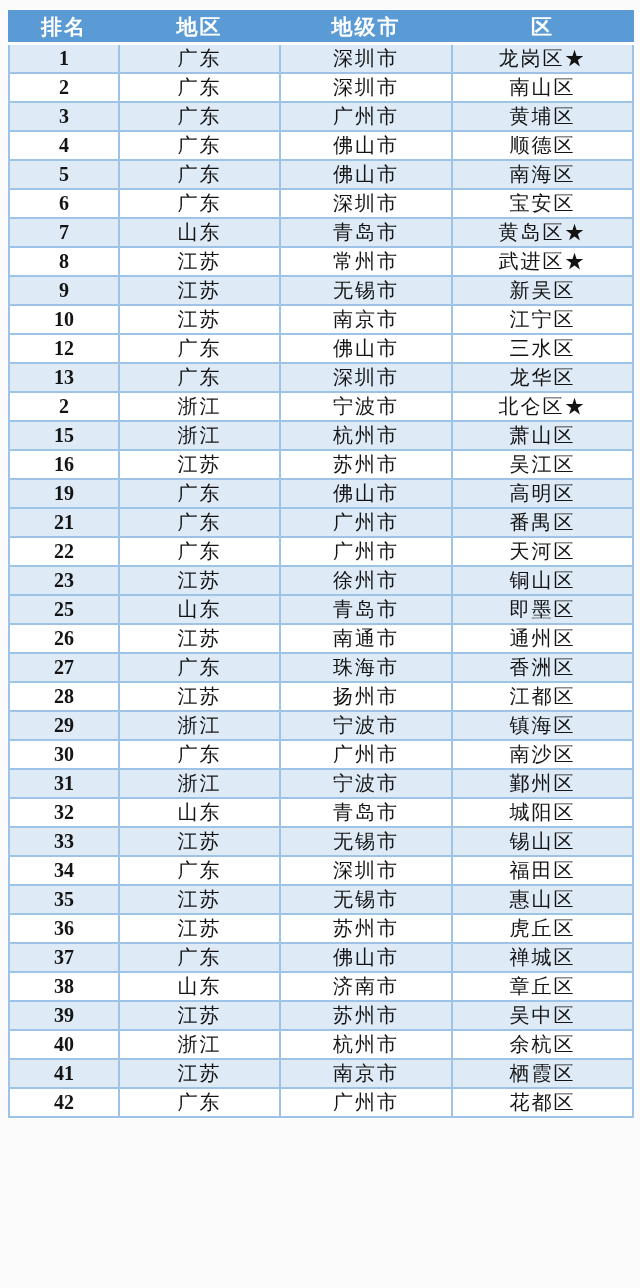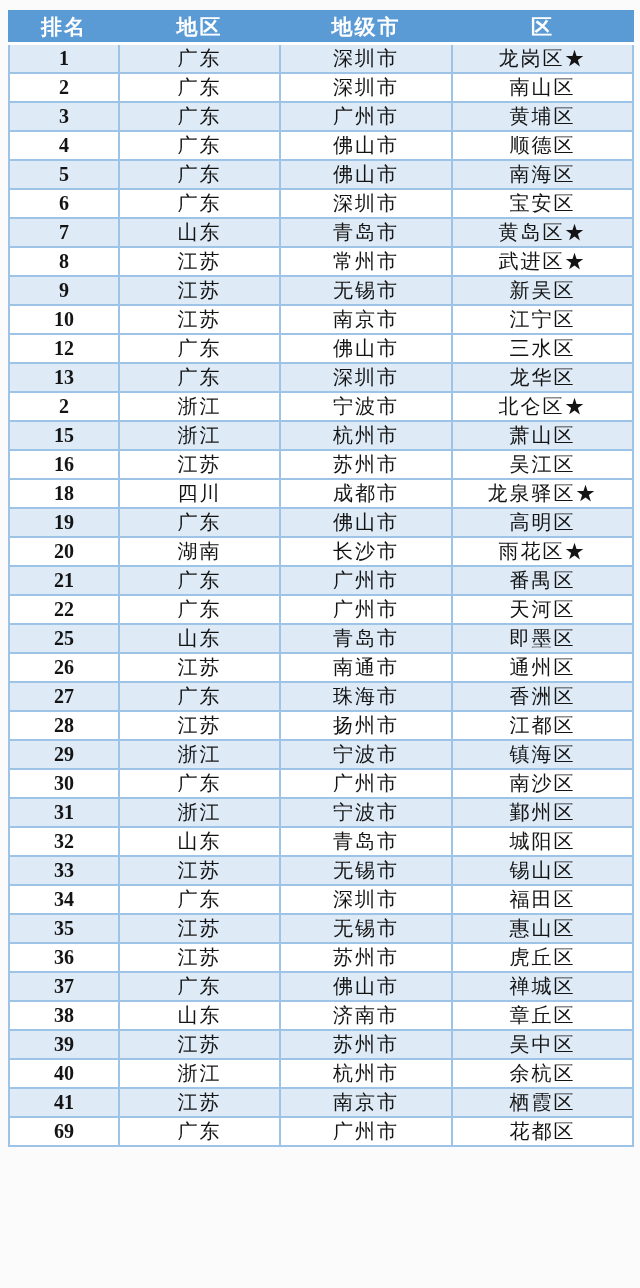--- a/index.html
+++ b/index.html
@@ -170,49 +170,43 @@
           <td class="cell-province">浙江</td>
           <td class="cell-city">杭州市</td>
           <td class="cell-district">萧山区</td>
         </tr>
         <tr class="plain">
           <td class="cell-rank">16</td>
           <td class="cell-province">江苏</td>
           <td class="cell-city">苏州市</td>
           <td class="cell-district">吴江区</td>
         </tr>
-        <tr class="plain">
-          <td class="cell-rank">18</td>
-          <td class="cell-province">四川</td>
-          <td class="cell-city">成都市</td>
-          <td class="cell-district">龙泉驿区★</td>
-        </tr>
         <tr class="alt">
           <td class="cell-rank">19</td>
           <td class="cell-province">广东</td>
           <td class="cell-city">佛山市</td>
           <td class="cell-district">高明区</td>
         </tr>
-        <tr class="plain">
-          <td class="cell-rank">20</td>
-          <td class="cell-province">湖南</td>
-          <td class="cell-city">长沙市</td>
-          <td class="cell-district">雨花区★</td>
-        </tr>
         <tr class="alt">
           <td class="cell-rank">21</td>
           <td class="cell-province">广东</td>
           <td class="cell-city">广州市</td>
           <td class="cell-district">番禺区</td>
         </tr>
         <tr class="plain">
           <td class="cell-rank">22</td>
           <td class="cell-province">广东</td>
           <td class="cell-city">广州市</td>
           <td class="cell-district">天河区</td>
+        </tr>
+        <tr class="alt">
+          <td class="cell-rank">23</td>
+          <td class="cell-province">江苏</td>
+          <td class="cell-city">徐州市</td>
+          <td class="cell-district">铜山区</td>
         </tr>
         <tr class="alt">
           <td class="cell-rank">25</td>
           <td class="cell-province">山东</td>
           <td class="cell-city">青岛市</td>
           <td class="cell-district">即墨区</td>
         </tr>
         <tr class="plain">
           <td class="cell-rank">26</td>
           <td class="cell-province">江苏</td>
@@ -303,20 +297,20 @@
           <td class="cell-city">杭州市</td>
           <td class="cell-district">余杭区</td>
         </tr>
         <tr class="alt">
           <td class="cell-rank">41</td>
           <td class="cell-province">江苏</td>
           <td class="cell-city">南京市</td>
           <td class="cell-district">栖霞区</td>
         </tr>
         <tr class="plain">
-          <td class="cell-rank">69</td>
+          <td class="cell-rank">42</td>
           <td class="cell-province">广东</td>
           <td class="cell-city">广州市</td>
           <td class="cell-district">花都区</td>
         </tr>
       </tbody>
   </table>
 </div>
 
 </body></html>

